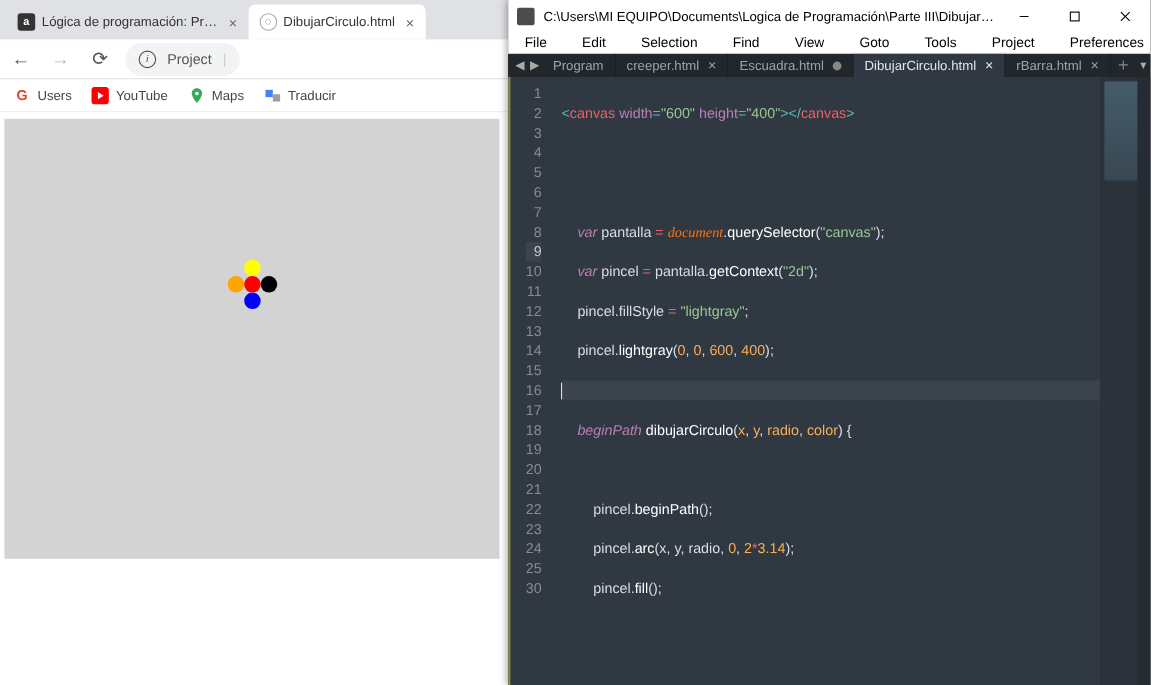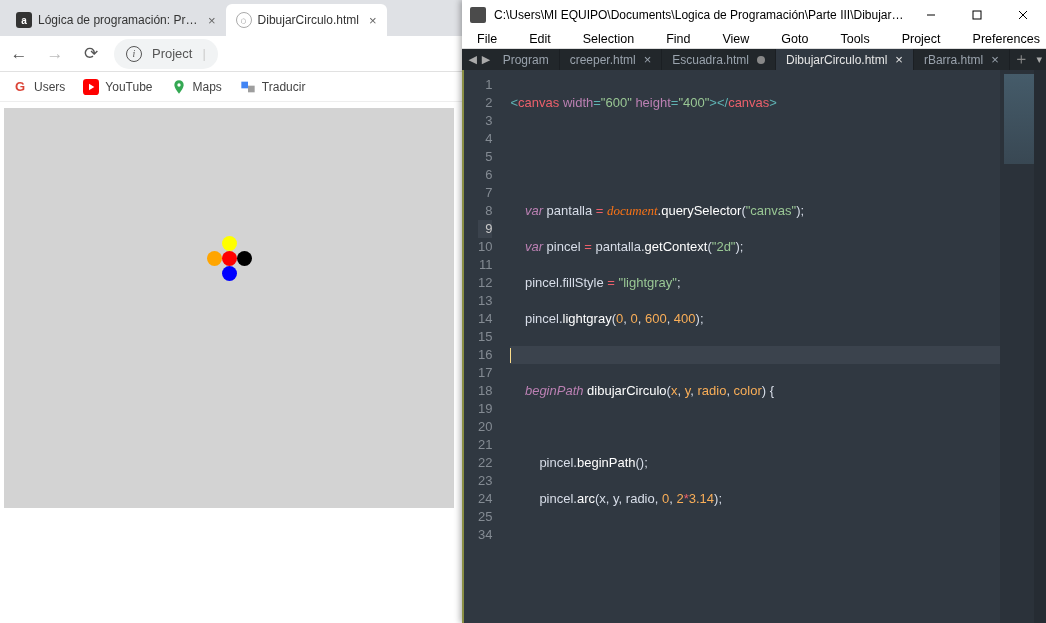--- a/index.html
+++ b/index.html
@@ -226,36 +226,37 @@
       <div class="g-line">16</div>
       <div class="g-line">17</div>
       <div class="g-line">18</div>
       <div class="g-line">19</div>
       <div class="g-line">20</div>
       <div class="g-line">21</div>
       <div class="g-line">22</div>
       <div class="g-line">23</div>
       <div class="g-line">24</div>
       <div class="g-line">25</div>
-      <div class="g-line">34</div>
+      <div class="g-line">30</div>
     </div>
 
     <div class="code">
 <div class="line"><span class="p">&lt;</span><span class="t">canvas</span> <span class="a">width</span><span class="p">=</span><span class="s">"600"</span> <span class="a">height</span><span class="p">=</span><span class="s">"400"</span><span class="p">&gt;&lt;/</span><span class="t">canvas</span><span class="p">&gt;</span></div>
 <div class="line"></div>
 <div class="line"></div>
 <div class="line">    <span class="a i">var</span> <span class="o">pantalla</span> <span class="t">=</span> <span class="v i">document</span><span class="o">.</span><span class="f">querySelector</span><span class="o">(</span><span class="s">"canvas"</span><span class="o">);</span></div>
 <div class="line">    <span class="a i">var</span> <span class="o">pincel</span> <span class="t">=</span> <span class="o">pantalla.</span><span class="f">getContext</span><span class="o">(</span><span class="s">"2d"</span><span class="o">);</span></div>
 <div class="line">    <span class="o">pincel.fillStyle</span> <span class="t">=</span> <span class="s">"lightgray"</span><span class="o">;</span></div>
 <div class="line">    <span class="o">pincel.</span><span class="f">lightgray</span><span class="o">(</span><span class="n">0</span><span class="o">, </span><span class="n">0</span><span class="o">, </span><span class="n">600</span><span class="o">, </span><span class="n">400</span><span class="o">);</span></div>
 <div class="line hl"><span class="cursor"></span></div>
 <div class="line">    <span class="a i">beginPath</span> <span class="f">dibujarCirculo</span><span class="o">(</span><span class="n">x</span><span class="o">, </span><span class="n">y</span><span class="o">, </span><span class="n">radio</span><span class="o">, </span><span class="n">color</span><span class="o">) {</span></div>
 <div class="line"></div>
 <div class="line">        <span class="o">pincel.</span><span class="f">beginPath</span><span class="o">();</span></div>
 <div class="line">        <span class="o">pincel.</span><span class="f">arc</span><span class="o">(x, y, radio, </span><span class="n">0</span><span class="o">, </span><span class="n">2</span><span class="t">*</span><span class="n">3.14</span><span class="o">);</span></div>
+<div class="line">        <span class="o">pincel.</span><span class="f">fill</span><span class="o">();</span></div>
 
 
 
 
 
 
 
 
 
 

